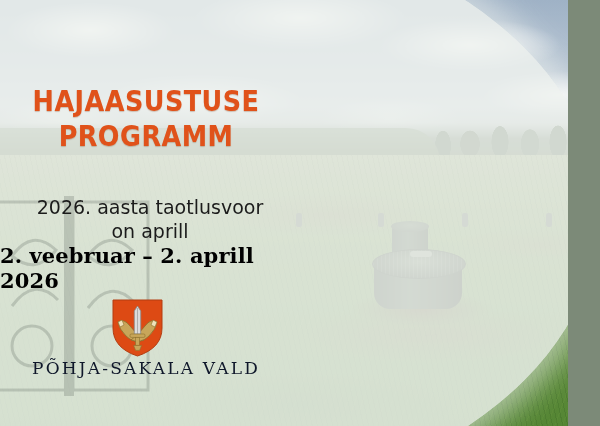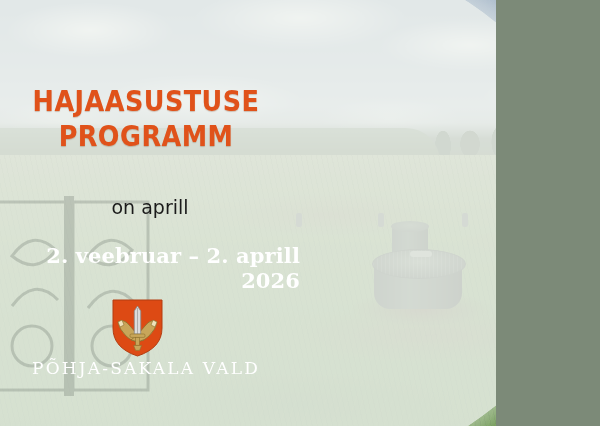--- a/index.html
+++ b/index.html
@@ -1,21 +1,21 @@
 <!DOCTYPE html>
 <html><head>
 <meta charset="utf-8">
 <style>
   html,body{margin:0;padding:0;}
   body{
     width:600px;height:426px;overflow:hidden;
     font-family:"Liberation Sans",sans-serif;
     background:#7c8a78;
   }
-  .poster{position:relative;width:496px;height:426px;overflow:hidden;}
+  .poster{position:relative;width:568px;height:426px;overflow:hidden;}
 
   
   .photo{position:absolute;inset:0;}
   .sky{
     position:absolute;left:0;top:0;width:600px;height:152px;
     background:
       radial-gradient(ellipse 120px 40px at 90px 30px, rgba(255,255,255,.95), rgba(255,255,255,0) 70%),
       radial-gradient(ellipse 150px 45px at 300px 18px, rgba(255,255,255,.9), rgba(255,255,255,0) 70%),
       radial-gradient(ellipse 130px 38px at 470px 45px, rgba(255,255,255,.92), rgba(255,255,255,0) 70%),
       radial-gradient(ellipse 110px 34px at 560px 95px, rgba(255,255,255,.85), rgba(255,255,255,0) 70%),
@@ -127,36 +127,36 @@
   .subtitle{
     position:absolute;left:0;top:196px;width:300px;
     text-align:center;
     color:#1b1b1b;
     font-family:"DejaVu Sans",sans-serif;
     font-size:19px;
     line-height:1.24;
   }
   .daterange{
     position:absolute;left:0;top:243px;width:300px;
-    text-align:right;
-    color:#ffffff;
+    text-align:left;
+    color:#000000;
     font-family:"DejaVu Serif",serif;
     font-weight:bold;
     font-size:21px;
     letter-spacing:.1px;
   }
 
   
   .crest{position:absolute;left:110px;top:298px;width:55px;height:60px;}
   .crest svg{display:block;width:55px;height:60px;}
 
   .valdname{
     position:absolute;left:0;top:358px;width:292px;
     text-align:center;
-    color:#ffffff;
+    color:#0f172a;
     font-family:"DejaVu Serif",serif;
     font-size:17px;
     letter-spacing:2.2px;
     font-weight:normal;
   }
 </style>
 </head>
 <body>
 
 <div class="poster">
@@ -196,20 +196,21 @@
   </svg>
 
   <div class="content">
 
     <div class="title">
       <span>HAJAASUSTUSE</span>
       <span class="l2">PROGRAMM</span>
     </div>
 
     <div class="subtitle">
+      <div>2026. aasta taotlusvoor</div>
       <div>on aprill</div>
     </div>
 
     <div class="daterange">2. veebruar – 2. aprill 2026</div>
 
     <div class="crest">
       <svg viewBox="0 0 55 60">
         <path d="M3 2 h49 v28 q0 20 -24.5 28 Q3 50 3 30 Z" fill="#DD4A14" stroke="#b33c10" stroke-width="1"></path>
 
         <path d="M8 24 q6 -4 12 4 q8 10 14 14 q-10 4 -18 -4 q-7 -7 -8 -14 Z" fill="#C8A65A" stroke="#8c6f2e" stroke-width=".8"></path>

